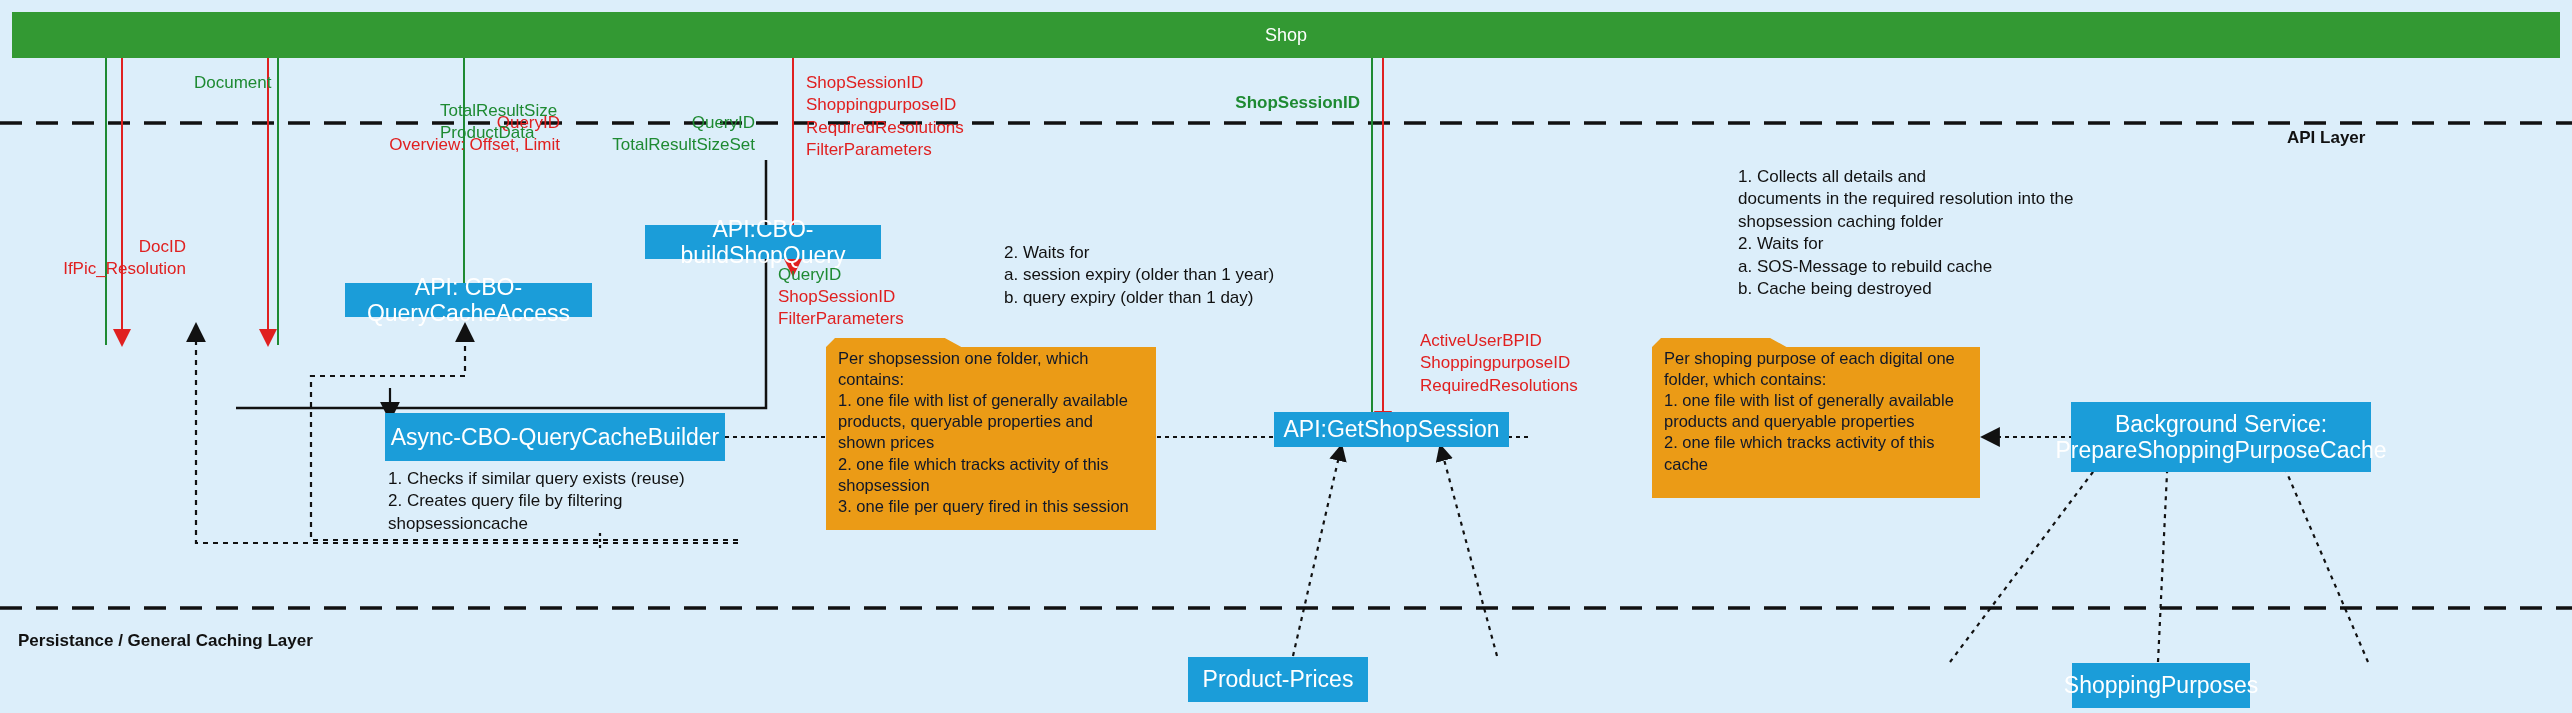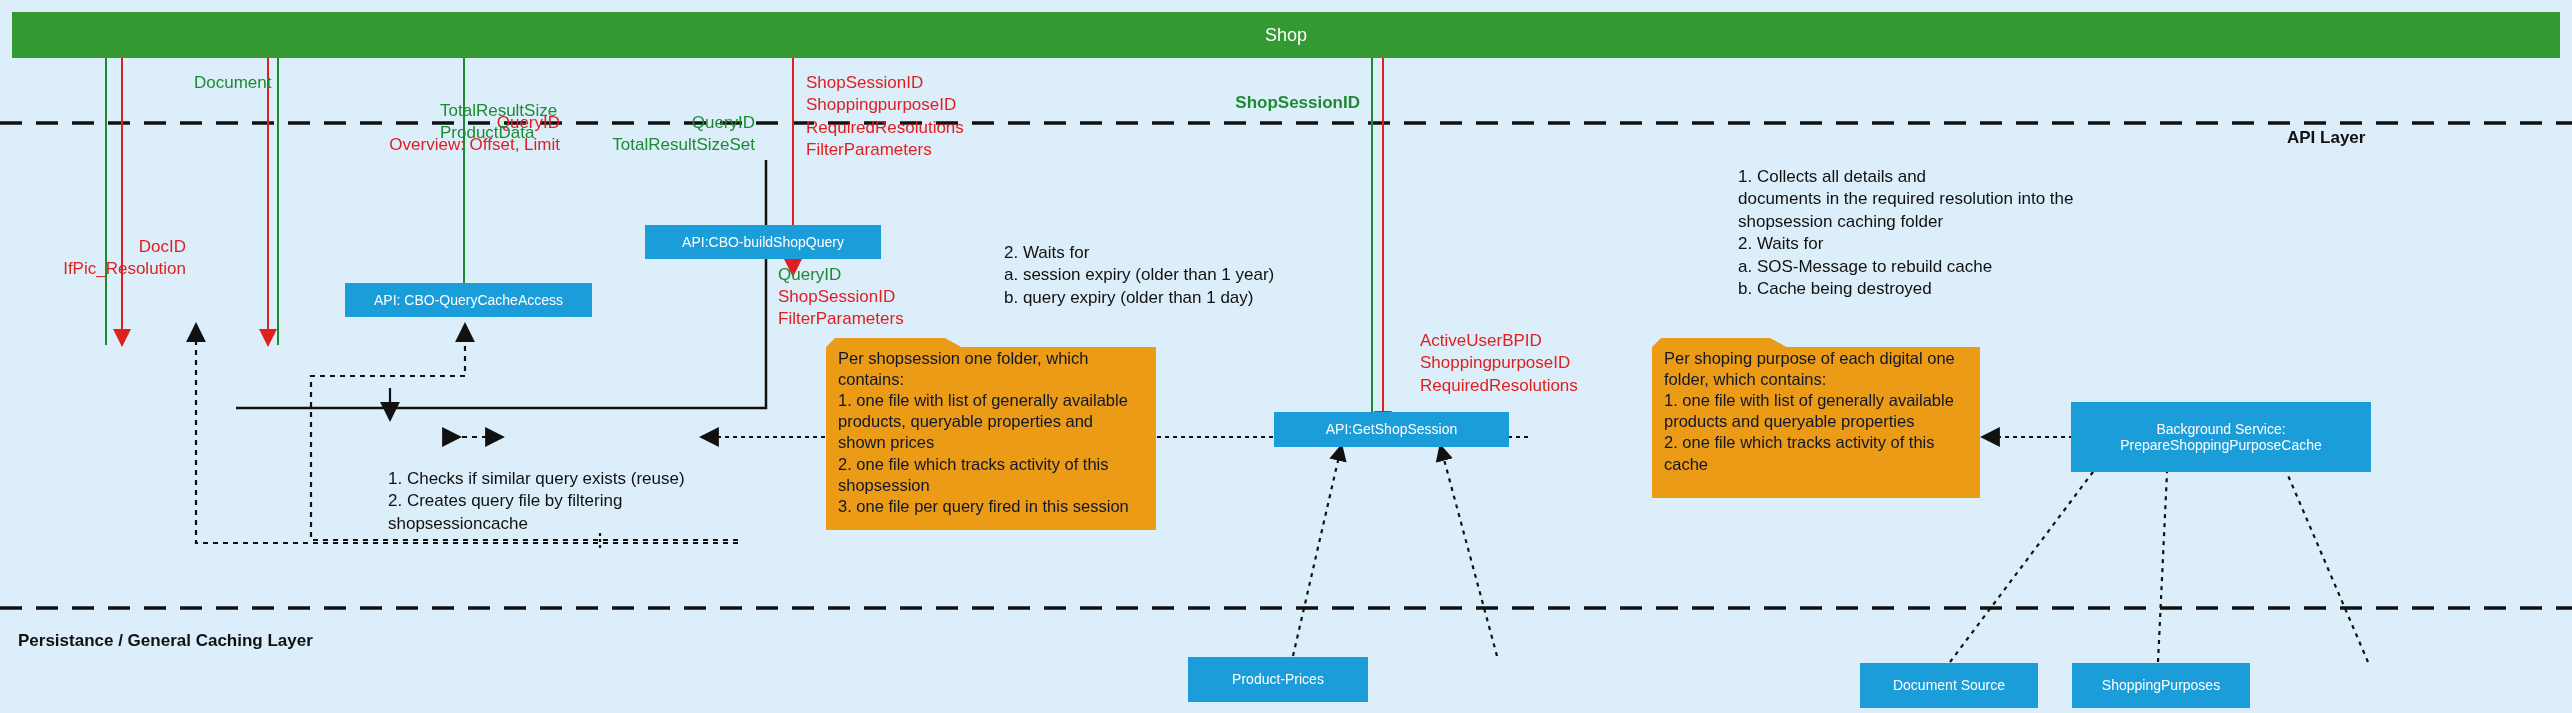--- a/index.html
+++ b/index.html
@@ -18,21 +18,21 @@
     position:absolute;
     box-sizing:border-box;
     color:#ffffff;
     display:flex;
     align-items:center;
     justify-content:center;
     text-align:center;
     line-height:1.15;
     white-space:pre-line;
   }
-  .blue{ background:#1b9dd9; font-size:14px; }
+  .blue{ background:#1b9dd9; font-size:23px; }
   .greenbar{
     background:#339933;
     color:#fff;
     font-size:18px;
     display:flex;align-items:center;justify-content:center;
     position:absolute;
   }
   
   .orange{
     position:absolute;
@@ -188,27 +188,27 @@
 1. one file with list of generally available
 products and queryable properties
 2. one file which tracks activity of this
 cache</div>
 
 
   <div class="node blue" style="left:345px;top:283px;width:247px;height:34px;">API: CBO-QueryCacheAccess</div>
 
   <div class="node blue" style="left:645px;top:225px;width:236px;height:34px;">API:CBO-buildShopQuery</div>
 
+  <div class="node blue" style="left:385px;top:413px;width:340px;height:48px;">Async-CBO-QueryCacheBuilder</div>
 
   <div class="node blue" style="left:1274px;top:412px;width:235px;height:35px;">API:GetShopSession</div>
 
   <div class="node blue" style="left:2071px;top:402px;width:300px;height:70px;">Background Service:
 PrepareShoppingPurposeCache</div>
 
   <div class="node blue" style="left:1188px;top:657px;width:180px;height:45px;">Product-Prices</div>
 
 
-  <div class="node blue" style="left:1860px;top:663px;width:178px;height:45px;">Document Source</div>
 
   <div class="node blue" style="left:2072px;top:663px;width:178px;height:45px;">ShoppingPurposes</div>
 
 
 </div>
 
 </body></html>

